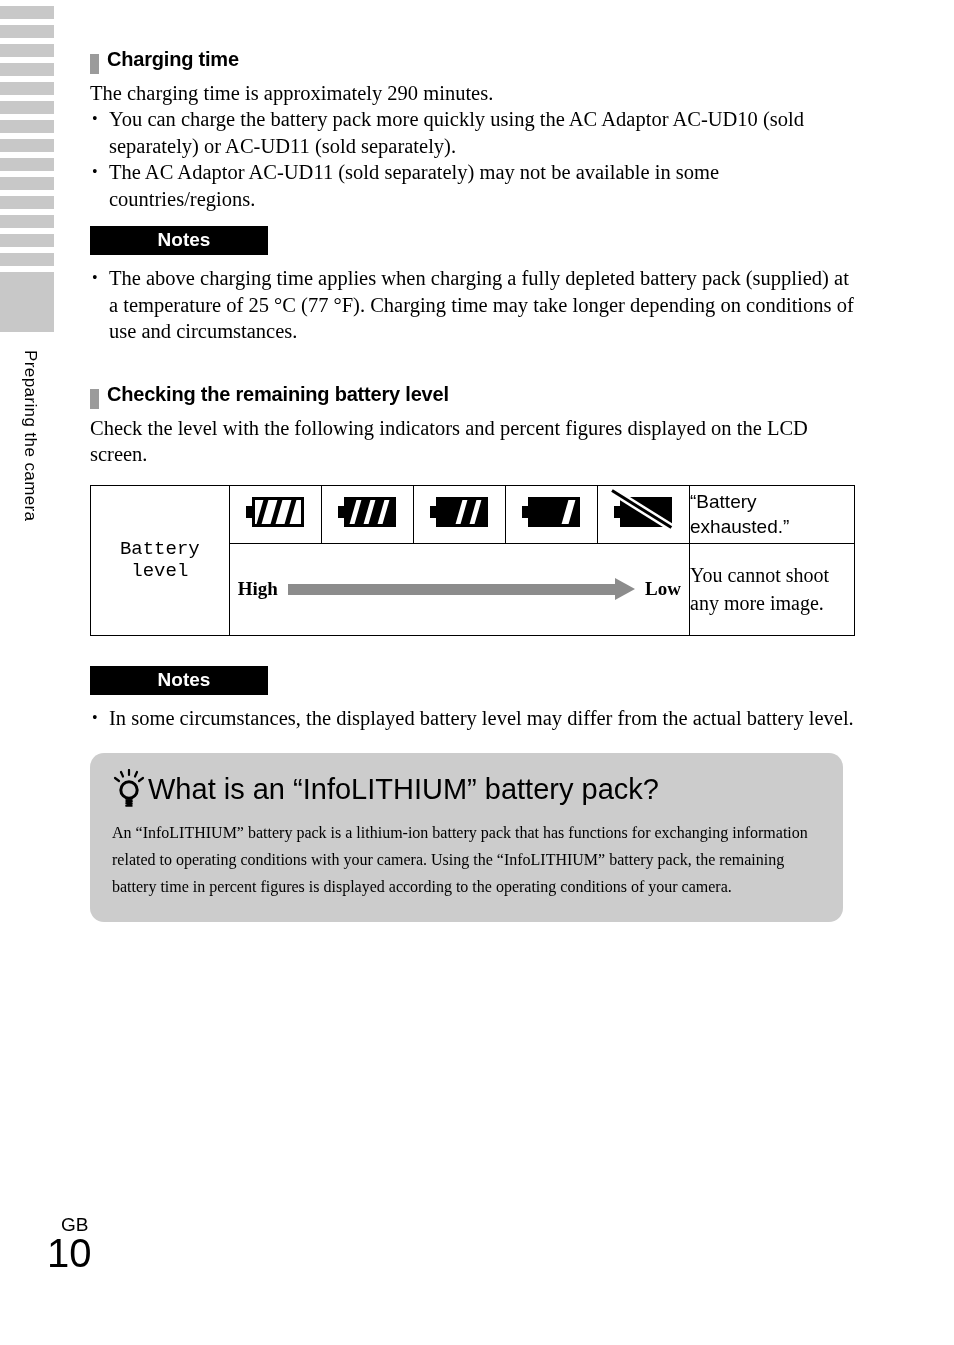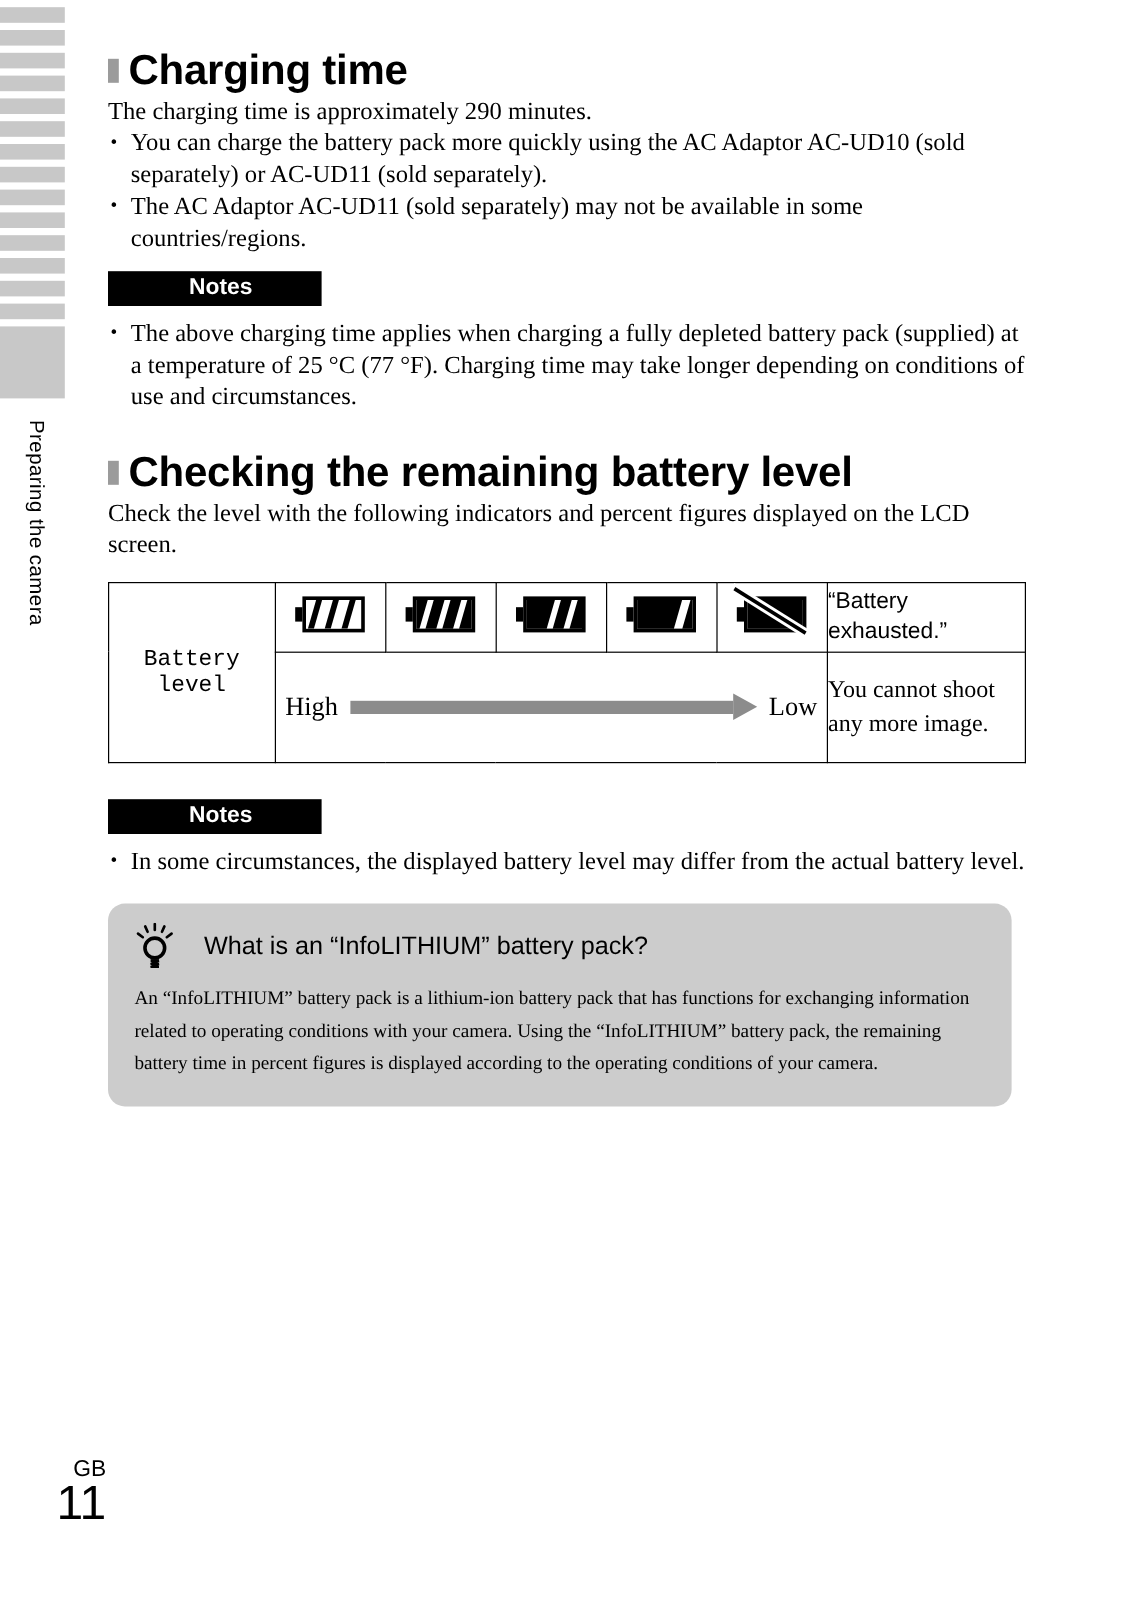--- a/index.html
+++ b/index.html
@@ -39,24 +39,24 @@
     font-family:"Liberation Sans", sans-serif;
     font-size:40px; line-height:42px; margin-top:1px;
   }
 
   
   #content { position:absolute; left:90px; top:44px; width:770px; }
 
   h2.section {
     font-family:"Liberation Sans", sans-serif;
     font-weight:bold;
-    font-size:35px;
+    font-size:20px;
     line-height:30px;
     margin:0 0 6px 0;
-    display:flex; align-items:center;
+    display:flex; align-items:flex-end;
     letter-spacing:-0.2px;
   }
   h2.section .marker {
     display:inline-block;
     width:9px; height:20px;
     background:#9b9b9b;
     margin-right:8px;
     flex:none;
   }
 
@@ -115,21 +115,21 @@
     vertical-align:middle;
   }
   td.scale { height:92px; padding:0 10px; vertical-align:middle; }
   td.cannot {
     font-size:20px; line-height:28px;
     padding:6px 6px 6px 8px;
     vertical-align:middle;
     margin-left:40px;
   }
   .scale-row { display:flex; align-items:center; gap:10px; padding:0 8px; }
-  .scale-row .hl { font-size:22px; }
+  .scale-row .hl { font-size:19px;font-weight:bold; }
   .arrow-wrap { flex:1; display:flex; align-items:center; }
   .arrow-bar { height:11px; background:#8c8c8c; flex:1; }
   .arrow-head {
     width:0; height:0;
     border-top:11px solid transparent;
     border-bottom:11px solid transparent;
     border-left:20px solid #8c8c8c;
   }
 
   
@@ -162,23 +162,23 @@
 
   
   #tipbox {
     position:relative;
     background:#cccccc;
     border-radius:14px;
     width:753px;
     padding:16px 22px 22px 22px;
   }
   #tipbox .tip-head {
-    display:flex; align-items:center; gap:24px;
-    font-family:"Liberation Sans", sans-serif;
-    font-size:21px;
+    display:flex; align-items:center; gap:2px;
+    font-family:"Liberation Sans", sans-serif;
+    font-size:29px;
     margin-bottom:10px;
   }
   #tipbox .tip-body { font-size:16px; line-height:27px; }
   .bulb { width:34px; height:40px; flex:none; }
 </style>
 </head>
 <body>
 
 <div id="tab-rail">
   <div class="tab-stripe" style="top:6px"></div>
@@ -195,21 +195,21 @@
   <div class="tab-stripe" style="top:215px"></div>
   <div class="tab-stripe" style="top:234px"></div>
   <div class="tab-stripe" style="top:253px"></div>
   <div class="tab-block" style="top:272px;height:60px"></div>
 </div>
 
 <div id="side-label">Preparing the camera</div>
 
 <div id="page-foot">
   <div class="gb">GB</div>
-  <div class="num">11</div>
+  <div class="num">10</div>
 </div>
 
 <div id="content">
 
   
   <h2 class="section">
     <span class="marker"></span>
     <span>Charging time</span>
   </h2>
 

